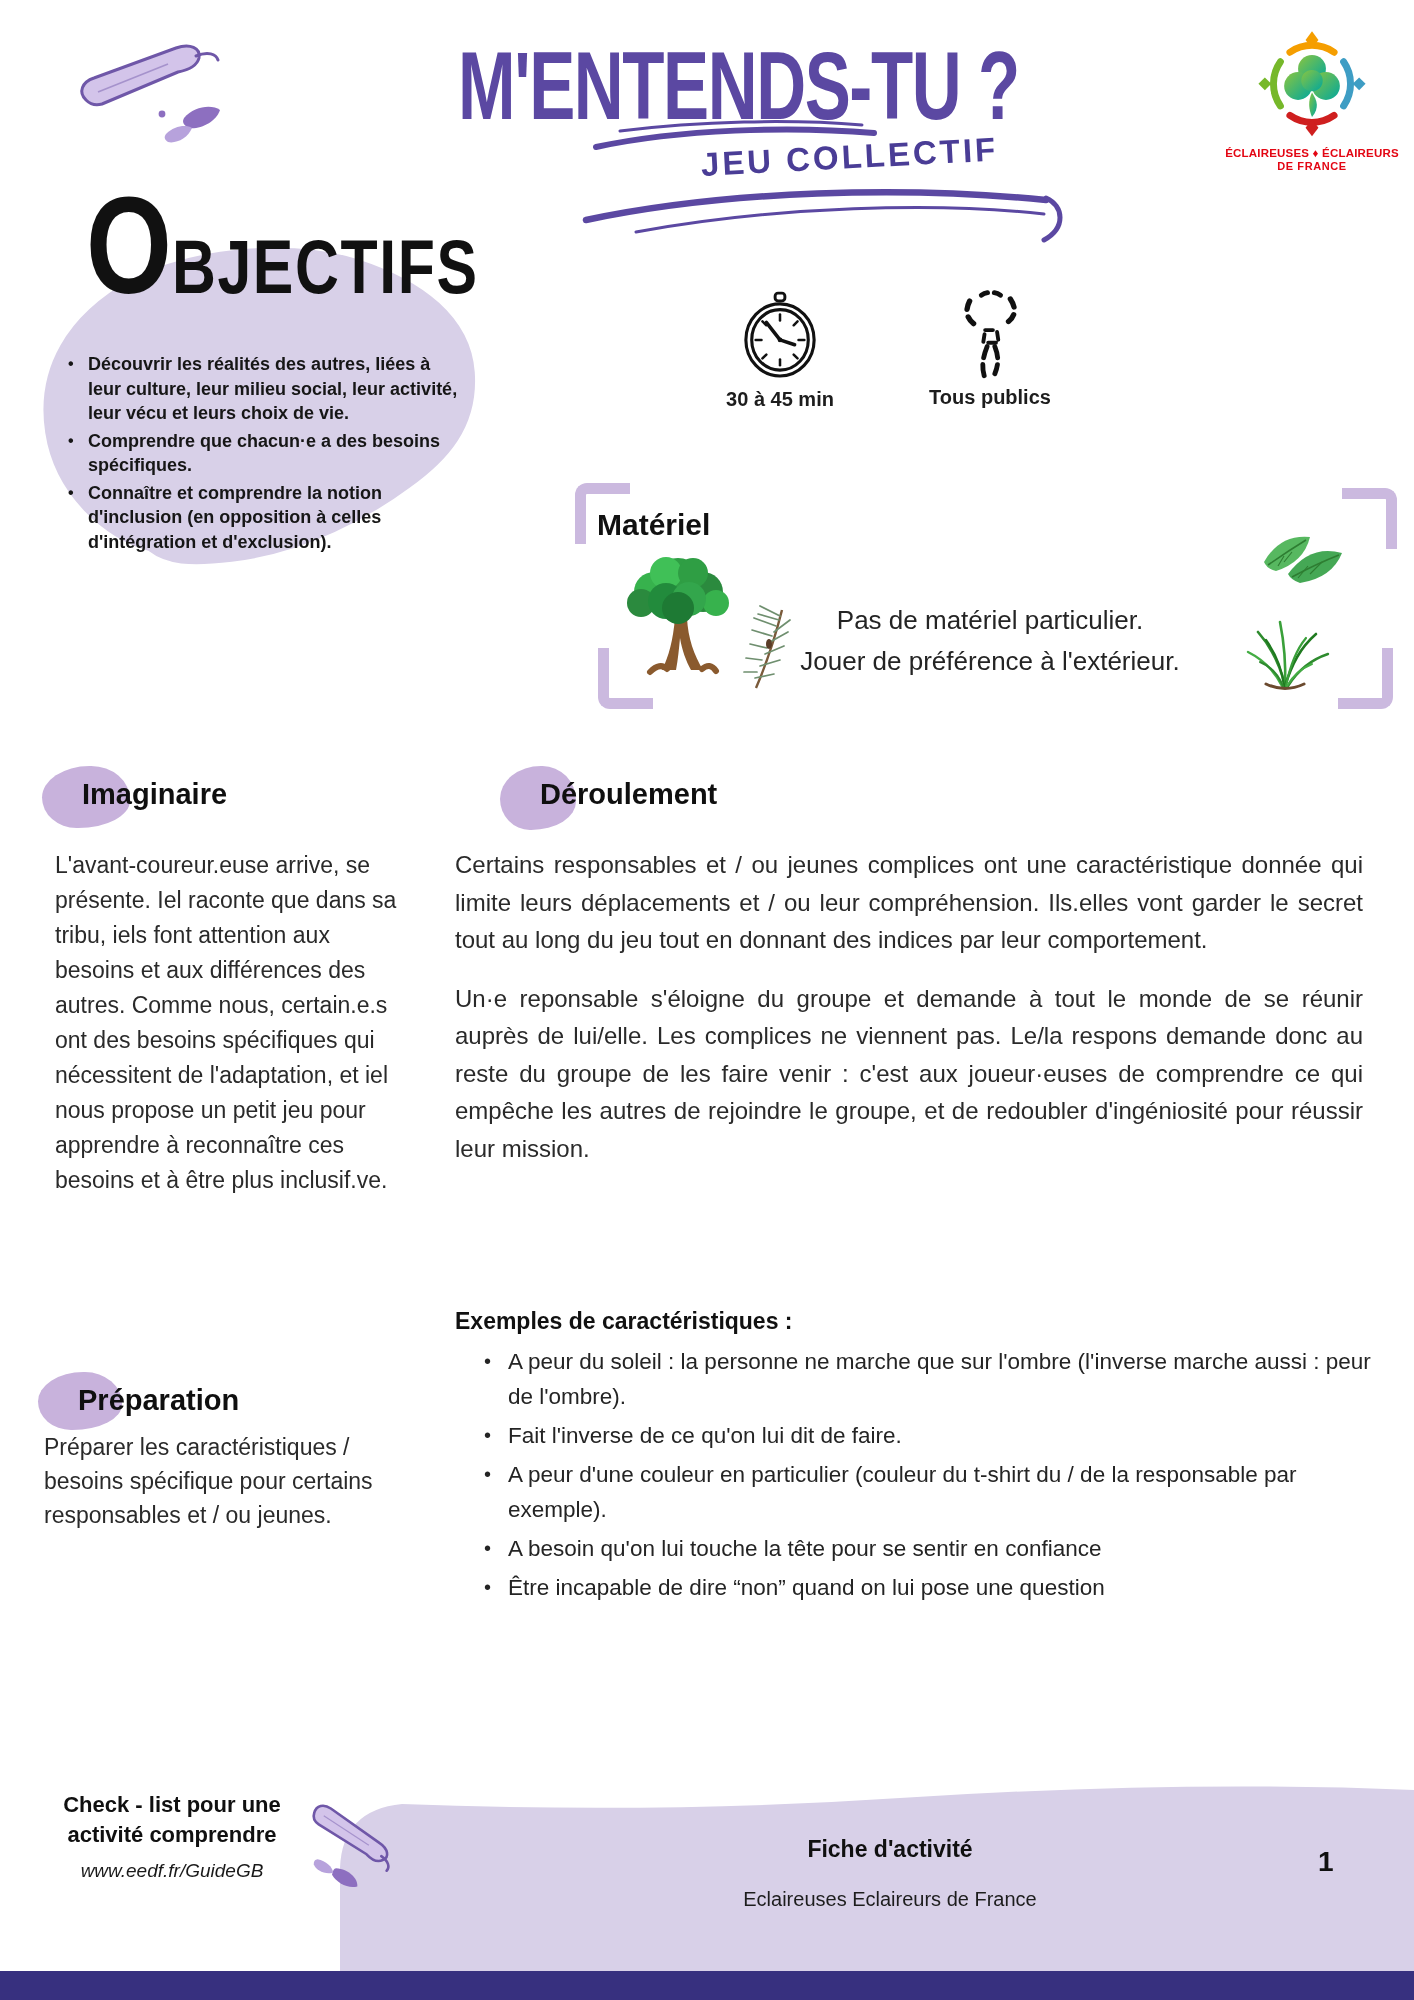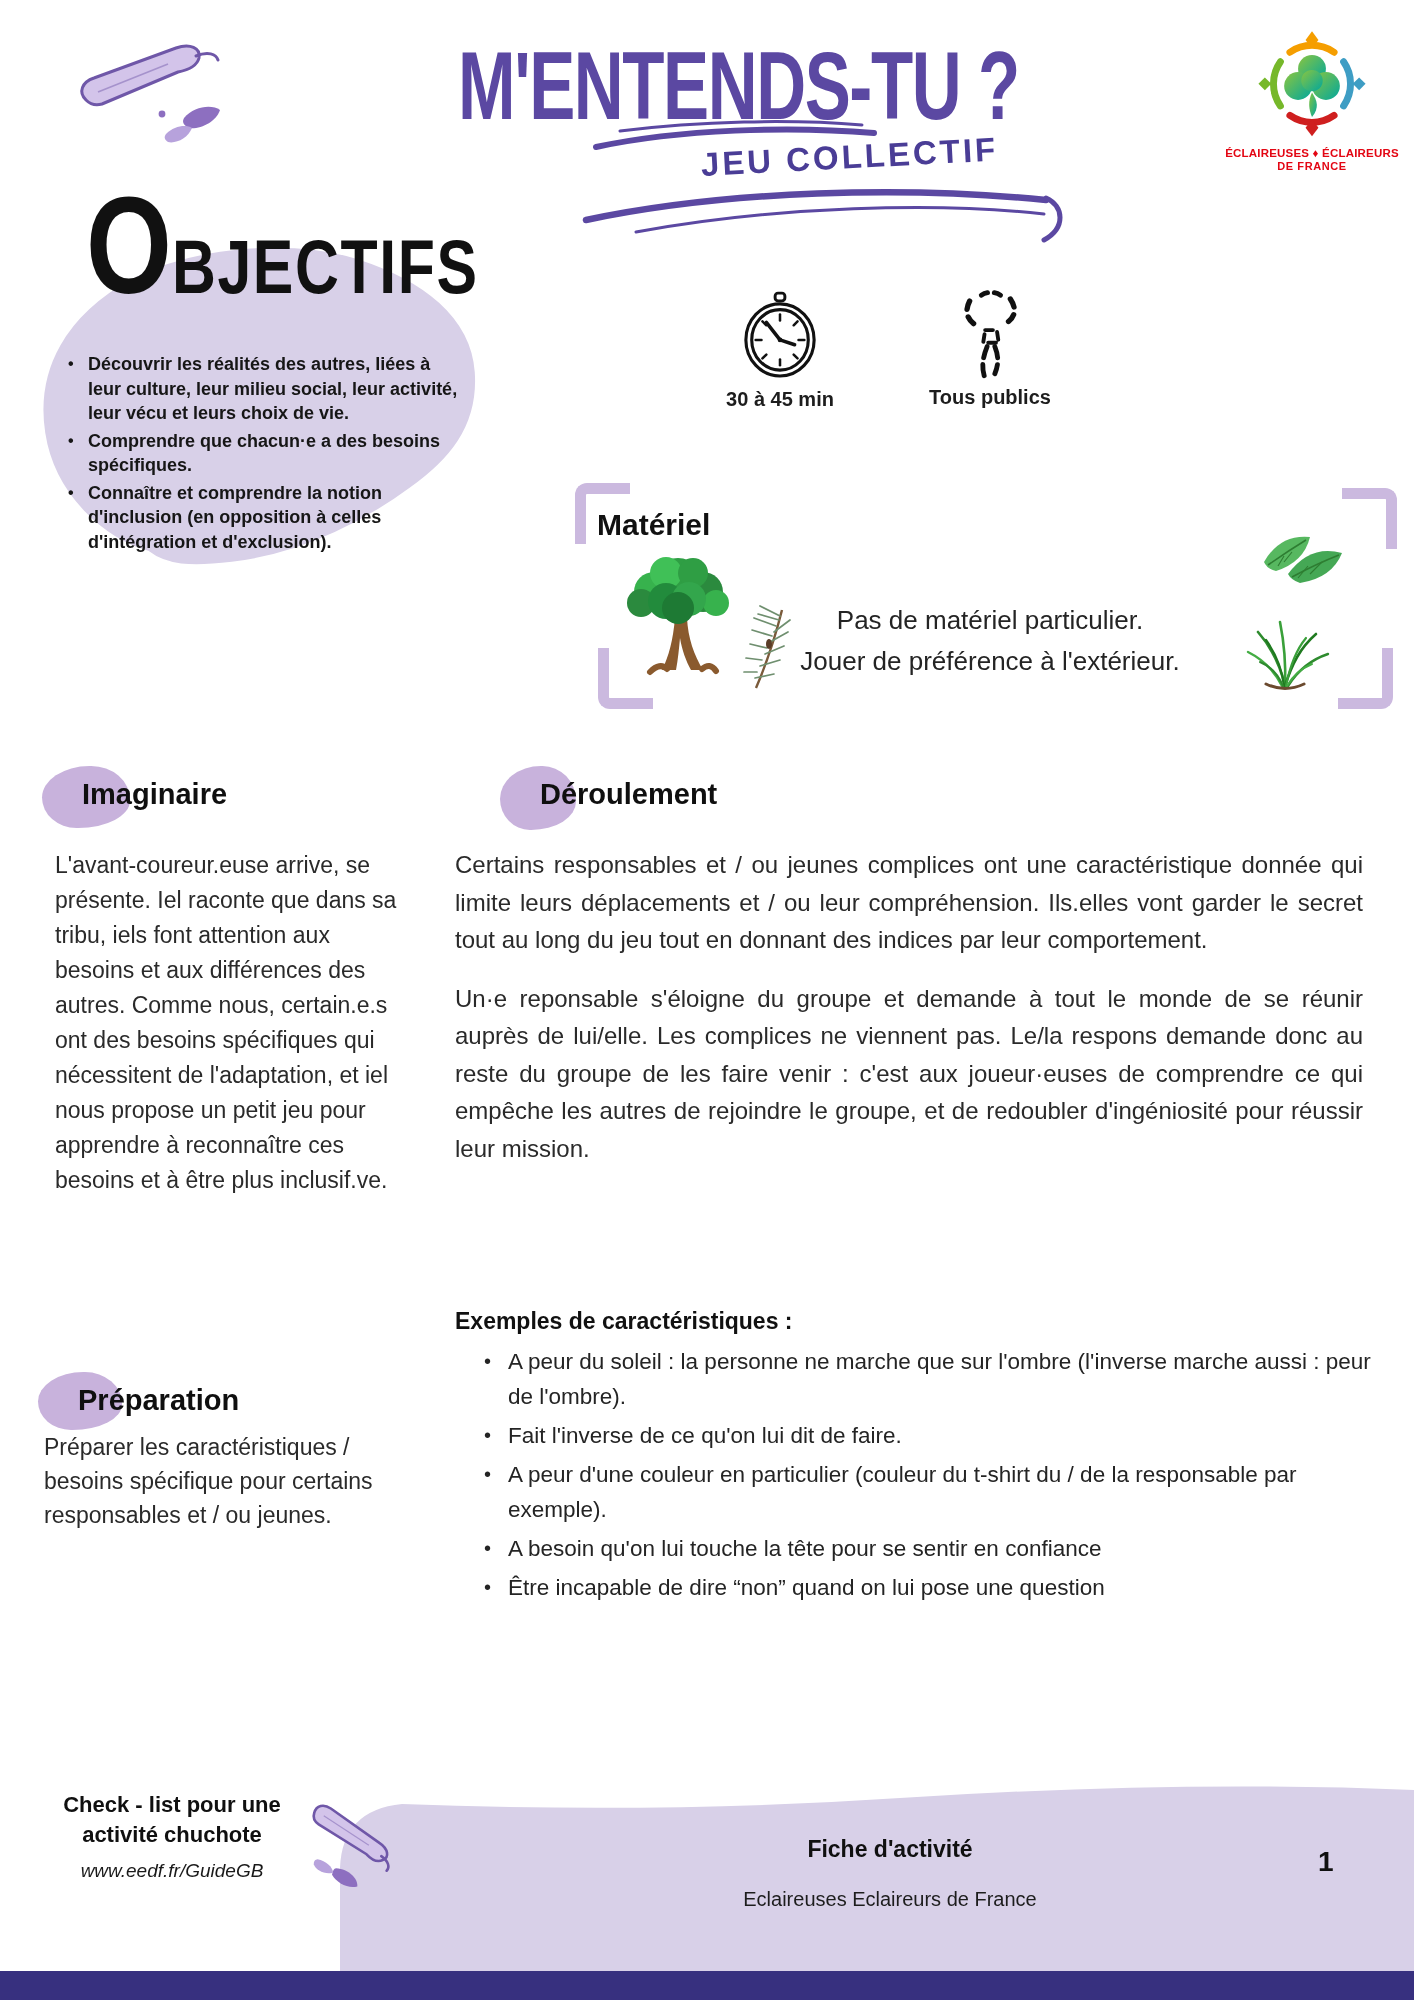--- a/index.html
+++ b/index.html
@@ -288,21 +288,21 @@
     <li>A besoin qu'on lui touche la tête pour se sentir en confiance</li>
     <li>Être incapable de dire “non” quand on lui pose une question</li>
   </ul>
 
   <svg class="abs" style="left:340px;top:1758px;" width="1074" height="242" viewBox="0 0 1074 242">
     <path d="M0,242 L0,110 Q2,52 62,46 Q320,56 560,40 Q840,22 1074,32 L1074,242 Z" fill="#d8d0e8"></path>
   </svg>
 
   <div class="abs checklist">
     <div class="cl">Check - list pour une</div>
-    <div class="cl">activité chuchote</div>
+    <div class="cl">activité comprendre</div>
     <div class="url">www.eedf.fr/GuideGB</div>
   </div>
 
   <svg class="abs" style="left:286px;top:1784px;" width="108" height="124" viewBox="0 0 108 124">
     <g transform="rotate(55 54 62)">
       <path d="M12,64 C7,58 10,51 18,48 L74,28 C84,24 92,28 90,35 C89,41 83,44 76,45 L24,67 C19,69 15,68 12,64 Z" fill="#d3c4ea" stroke="#6f57a8" stroke-width="2.6" stroke-linejoin="round"></path>
       <path d="M20,58 L70,38" stroke="#6f57a8" stroke-width="1.2" opacity=".45" fill="none"></path>
       <path d="M86,34 C94,31 100,33 101,38" stroke="#6f57a8" stroke-width="2.6" fill="none" stroke-linecap="round"></path>
       <path d="M70,78 C78,68 91,66 97,71 C94,80 82,86 73,85 C70,82 69,80 70,78 Z" fill="#8d6fc0"></path>
       <path d="M52,88 C58,82 67,80 72,83 C69,91 60,96 54,94 C51,92 51,90 52,88 Z" fill="#b7a2dc"></path>

